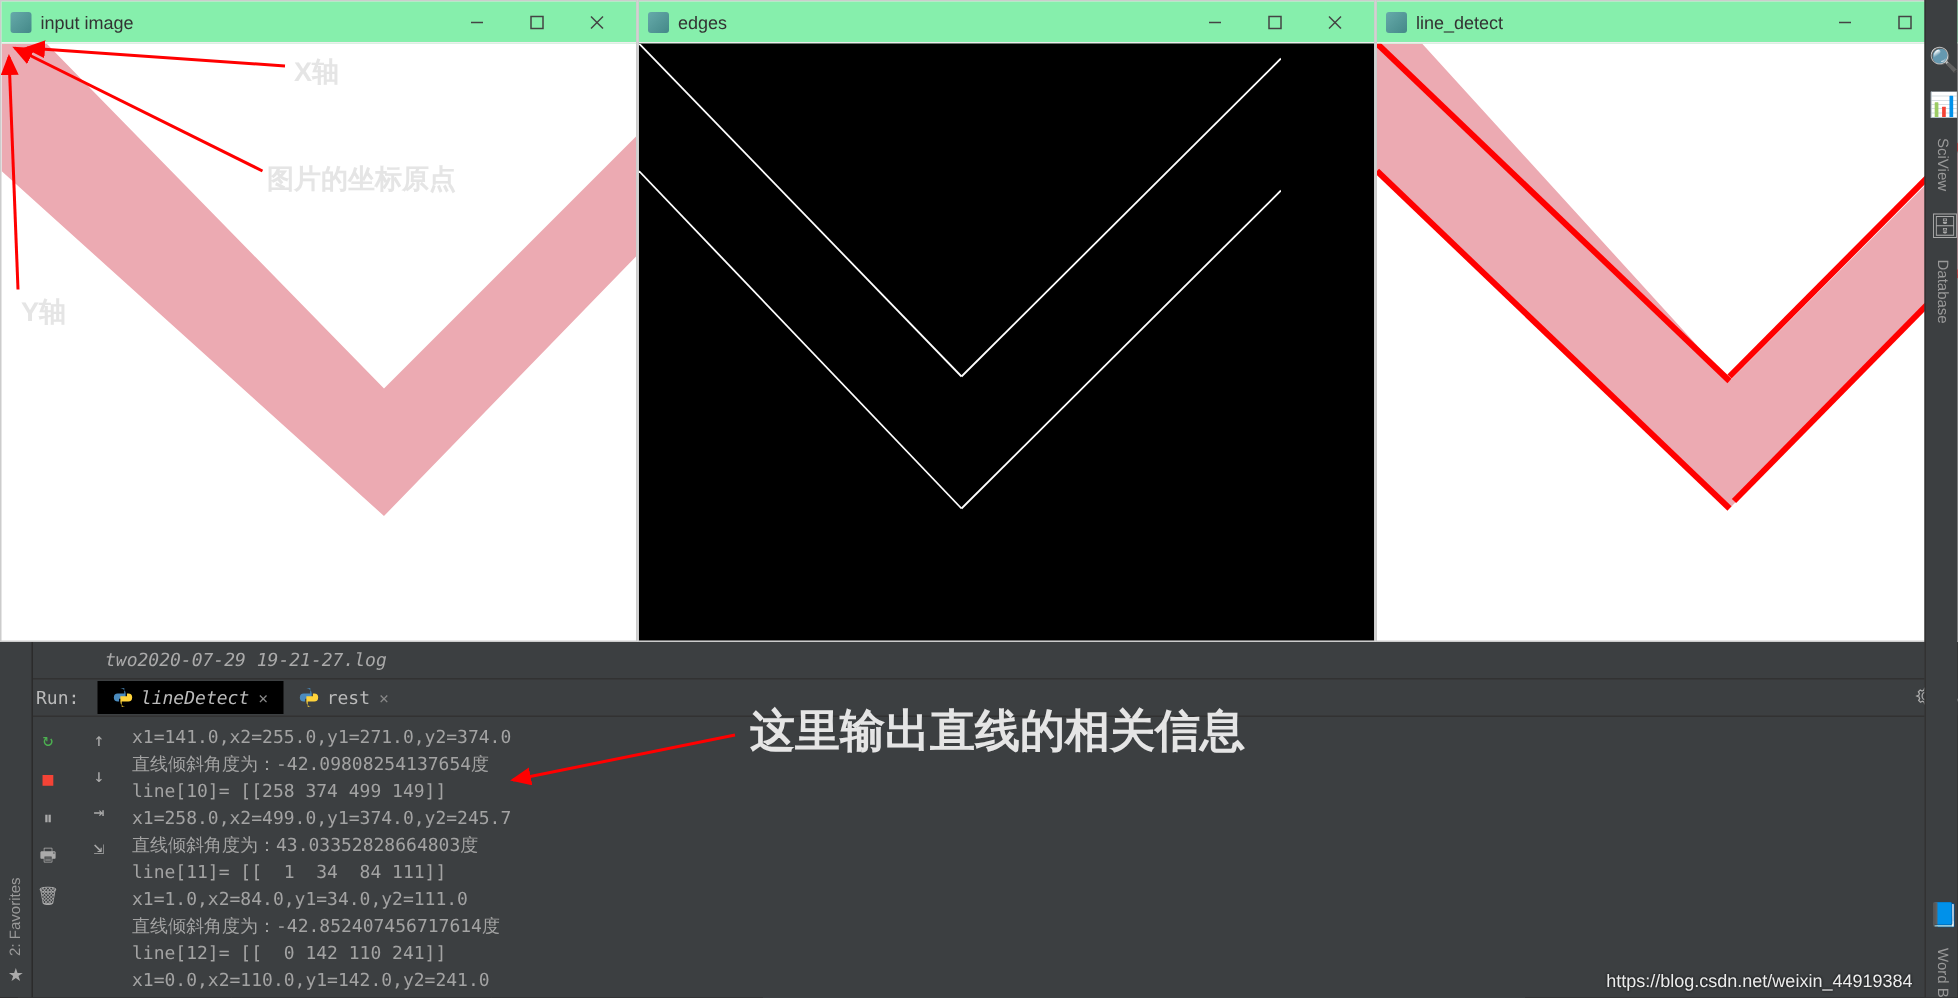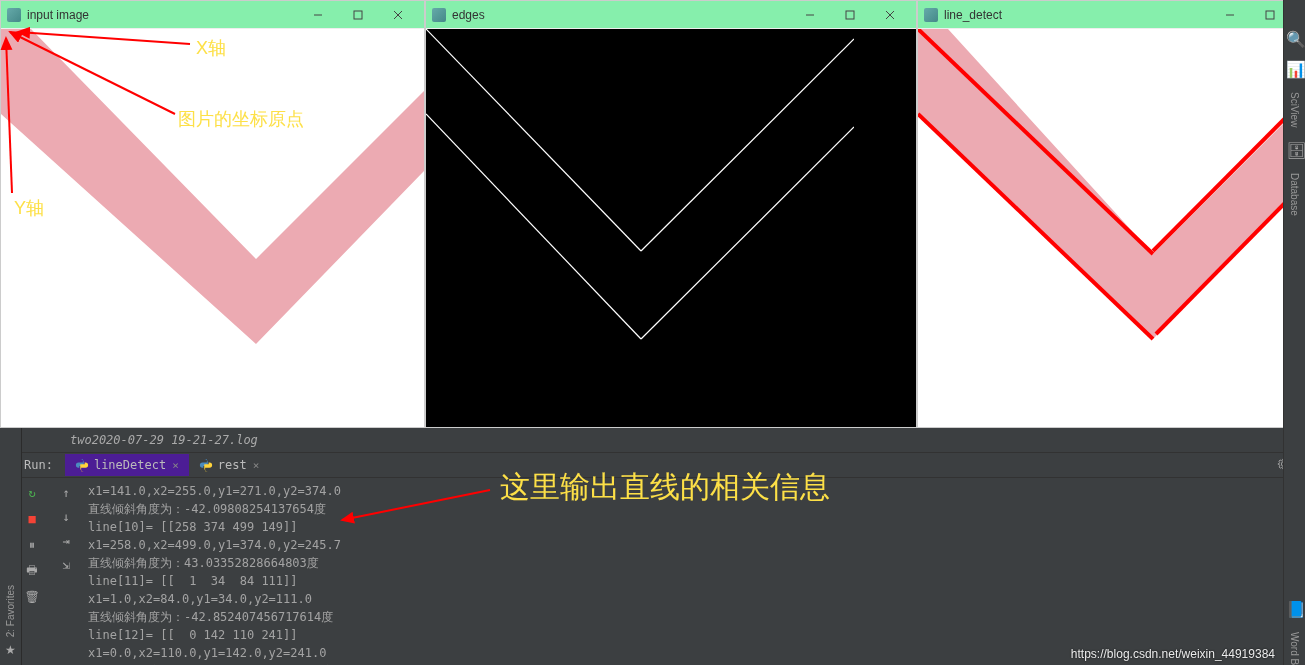--- a/index.html
+++ b/index.html
@@ -16,36 +16,36 @@
 .titlebar .icon { width: 14px; height: 14px; margin-right: 6px; background: linear-gradient(135deg,#6aa,#488); border-radius: 2px; }
 .titlebar .spacer { flex: 1; }
 .titlebar .ctrl { width: 40px; height: 24px; display: flex; align-items: center; justify-content: center; color: #666; font-size: 12px; }
 .titlebar .ctrl svg { stroke: #444; }
 
 .canvas { position: relative; width: 100%; height: calc(100% - 28px); overflow: hidden; }
 .canvas.black { background: #000; }
 .canvas svg { position: absolute; top: 0; left: 0; }
 
 
-.ann { position: absolute; color: #fde047; font-weight: normal; font-size: 18px; font-family: "SimHei", sans-serif; }
+.ann { position: absolute; color: #e5e5e5; font-weight: bold; font-size: 18px; font-family: "SimHei", sans-serif; }
 .ann.xaxis { top: 36px; left: 196px; }
 .ann.origin { top: 107px; left: 178px; }
 .ann.yaxis { top: 196px; left: 14px; }
 .ann.output { top: 467px; left: 500px; font-size: 30px; z-index: 50; }
 
 .arrow-svg { position: absolute; top: 0; left: 0; pointer-events: none; z-index: 40; }
 
 
 .ide { position: absolute; top: 428px; left: 12px; width: 1305px; height: 285px; background: #3c3f41; color: #bbb; font-size: 12px; font-family: Consolas, monospace; }
 .file-row { height: 24px; display: flex; align-items: center; padding-left: 58px; color: #999; font-style: italic; }
 .file-row .fname { color: #aaa; }
 .run-row { height: 26px; display: flex; align-items: center; background: #3c3f41; border-top: 1px solid #323232; border-bottom: 1px solid #323232; }
 .run-label { padding: 0 12px; color: #bbb; }
 .tab { padding: 4px 10px; display: flex; align-items: center; color: #bbb; }
-.tab.active { background: #4c1d95; }
+.tab.active { background: #000000; font-style: italic; }
 .tab .py-icon { width: 14px; height: 14px; margin-right: 5px; }
 .tab .close-x { margin-left: 6px; color: #888; font-size: 11px; }
 .gear { margin-left: auto; margin-right: 10px; color: #aaa; }
 .console-area { display: flex; height: calc(100% - 50px); }
 .gutter { width: 40px; display: flex; flex-direction: column; align-items: center; padding-top: 6px; gap: 8px; }
 .gutter2 { width: 28px; display: flex; flex-direction: column; align-items: center; padding-top: 6px; gap: 6px; }
 .gut-btn { width: 18px; height: 18px; display: flex; align-items: center; justify-content: center; color: #aaa; cursor: pointer; }
 .gut-btn.green { color: #4caf50; }
 .gut-btn.red { color: #f44336; }
 .console { flex: 1; padding: 4px 8px; font-family: "NSimSun", "SimSun", Consolas, monospace; font-size: 12px; line-height: 18px; color: #a3a3a3; overflow: hidden; }

